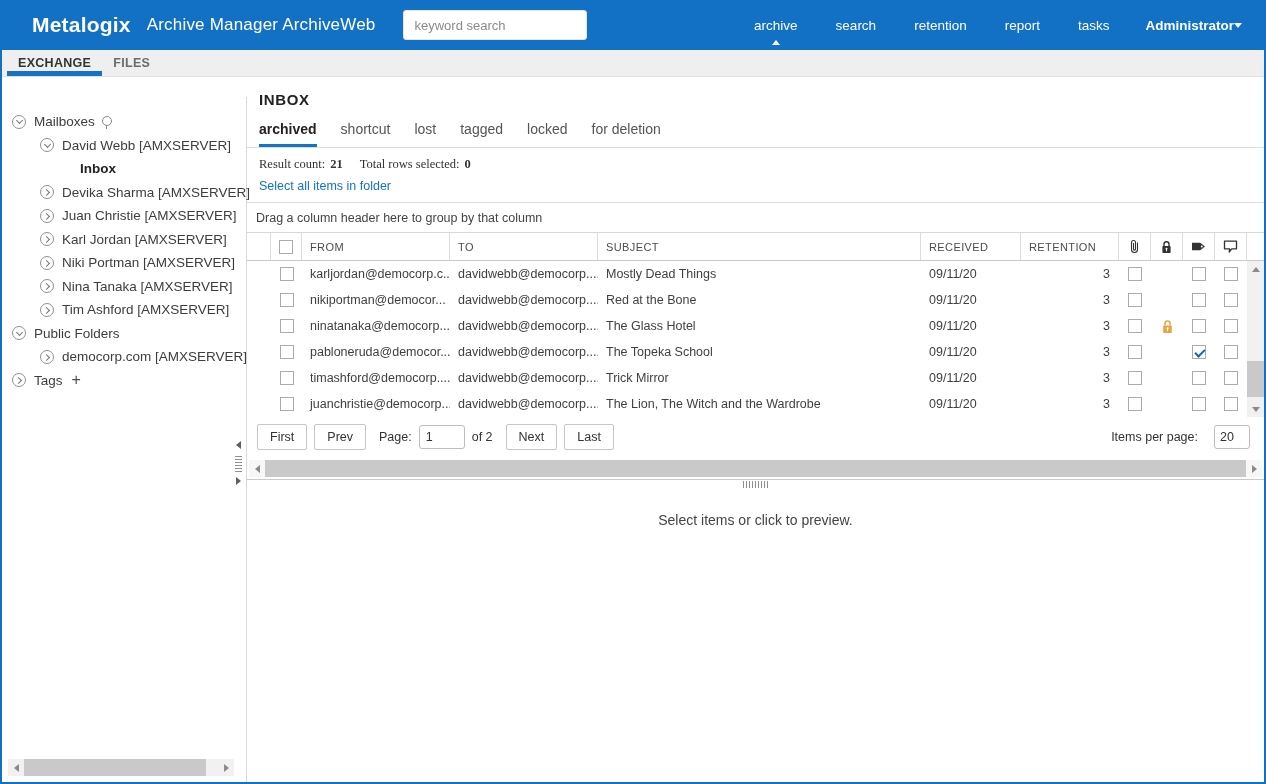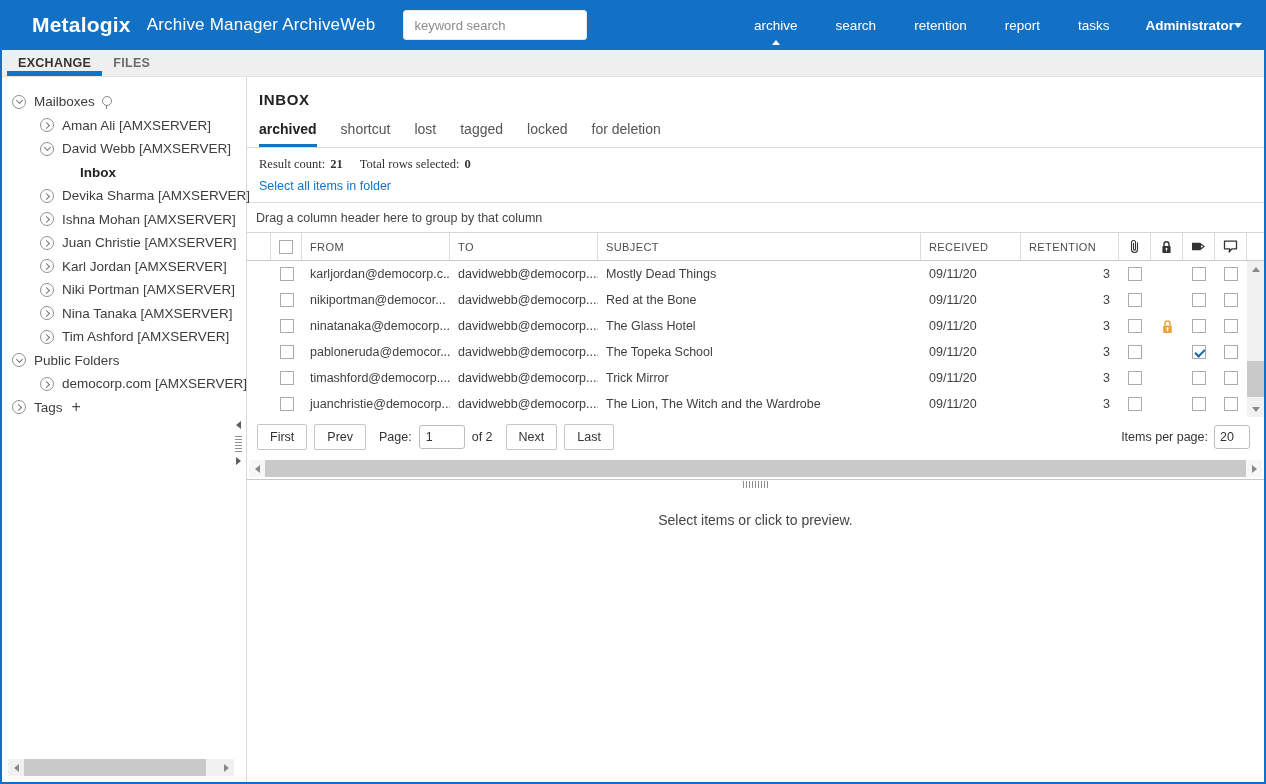--- a/index.html
+++ b/index.html
@@ -19,21 +19,21 @@
   .caret-down { width:0; height:0; border-left:4px solid transparent; border-right:4px solid transparent; border-top:5px solid #fff; }
 
   
   .module-tabs { height:27px; background:#f0efef; border-bottom:1px solid #e2e2e2; display:flex; align-items:stretch; padding-left:5px; flex:none; }
   .mtab { font-size:12.5px; font-weight:bold; color:#6b6b6b; padding:6px 11px 0; cursor:pointer; position:relative; letter-spacing:.3px; }
   .mtab.active { color:#333; }
   .mtab.active::after { content:""; position:absolute; left:0; right:0; bottom:0; height:5px; background:#1273c7; }
 
   
   .content { flex:1; display:flex; min-height:0; }
-  .sidebar { width:245px; flex:none; border-right:1px solid #d9d9d9; position:relative; background:#fff; padding-top:13px; }
+  .sidebar { width:245px; flex:none; border-right:1px solid #d9d9d9; position:relative; background:#fff; padding-top:13px;margin-top:20px; }
   .main { flex:1; min-width:0; display:flex; flex-direction:column; background:#fff; }
 
   
   .tree-item { display:flex; align-items:center; height:23.5px; font-size:13.5px; color:#3d3d3d; cursor:pointer; padding-left:10px; white-space:nowrap; }
   .tree-item.lvl1 { padding-left:38px; }
   .tree-item.lvl2 { padding-left:78px; }
   .tree-label { margin-left:8px; }
   .tree-item.selected .tree-label { font-weight:bold; color:#222; margin-left:0; }
   .tw { display:inline-block; width:14px; height:14px; border:1px solid #909090; border-radius:50%; position:relative; flex:none; }
   .tw::after { content:""; position:absolute; width:4px; height:4px; border-right:1.4px solid #777; border-top:1.4px solid #777; transform:rotate(45deg); left:3px; top:4px; }
@@ -106,21 +106,21 @@
   .vscroll .sb-btn { height:16px; width:17px; }
   .sb-thumb-v { width:17px; height:36px; background:#c9c9c9; margin-top:84px; cursor:pointer; }
   .vscroll .spacer { flex:1; }
 
   
   .pager { height:40px; display:flex; align-items:center; padding:0 14px 0 10px; gap:7px; font-size:12.5px; color:#333; flex:none; }
   .pg-btn { background:#fff; border:1px solid #c6c6c6; border-radius:2px; font-size:12.5px; color:#333; padding:5px 12px; cursor:pointer; font-family:inherit; }
   .pg-label { margin-left:6px; }
   .pg-input { width:46px; height:24px; border:1px solid #bdbdbd; border-radius:3px; font-size:12.5px; padding:0 6px; color:#333; font-family:inherit; }
   .pg-of { margin-right:6px; }
-  .ipp { margin-left:auto; display:flex; align-items:center; gap:6px; }
+  .ipp { margin-left:auto; display:flex; align-items:center; gap:16px; }
   .ipp-input { width:36px; height:24px; border:1px solid #bdbdbd; border-radius:3px; font-size:12.5px; padding:0 5px; color:#333; font-family:inherit; }
 
   
   .main-hscroll { height:17px; background:#f7f7f7; display:flex; align-items:center; flex:none; margin:3px 2px 0 2px; }
   .main-hscroll .sb-thumb-h { flex:1; }
 
   
   .preview-splitter { height:9px; border-top:1px solid #c9c9c9; display:flex; justify-content:center; align-items:center; flex:none; margin-top:2px; cursor:row-resize; }
   .hgrip { width:26px; height:7px; background:repeating-linear-gradient(90deg,#8f8f8f 0 1px,transparent 1px 3px); }
   .preview { flex:1; display:flex; justify-content:center; padding-top:24px; font-size:14px; color:#444; }
@@ -156,37 +156,29 @@
 
   <div class="content">
 
     <div class="sidebar">
       <div class="tree-item lvl0">
         <span class="tw exp"></span>
         <span class="tree-label">Mailboxes</span>
         <span class="pin-icon"></span>
       </div>
       <div class="tree-item lvl1">
-        <span class="tw"></span>
-        <span class="tree-label">Aman Ali [AMXSERVER]</span>
-      </div>
-      <div class="tree-item lvl1">
         <span class="tw exp"></span>
         <span class="tree-label">David Webb [AMXSERVER]</span>
       </div>
       <div class="tree-item lvl2 selected">
         <span class="tree-label">Inbox</span>
       </div>
       <div class="tree-item lvl1">
         <span class="tw"></span>
         <span class="tree-label">Devika Sharma [AMXSERVER]</span>
-      </div>
-      <div class="tree-item lvl1">
-        <span class="tw"></span>
-        <span class="tree-label">Ishna Mohan [AMXSERVER]</span>
       </div>
       <div class="tree-item lvl1">
         <span class="tw"></span>
         <span class="tree-label">Juan Christie [AMXSERVER]</span>
       </div>
       <div class="tree-item lvl1">
         <span class="tw"></span>
         <span class="tree-label">Karl Jordan [AMXSERVER]</span>
       </div>
       <div class="tree-item lvl1">

